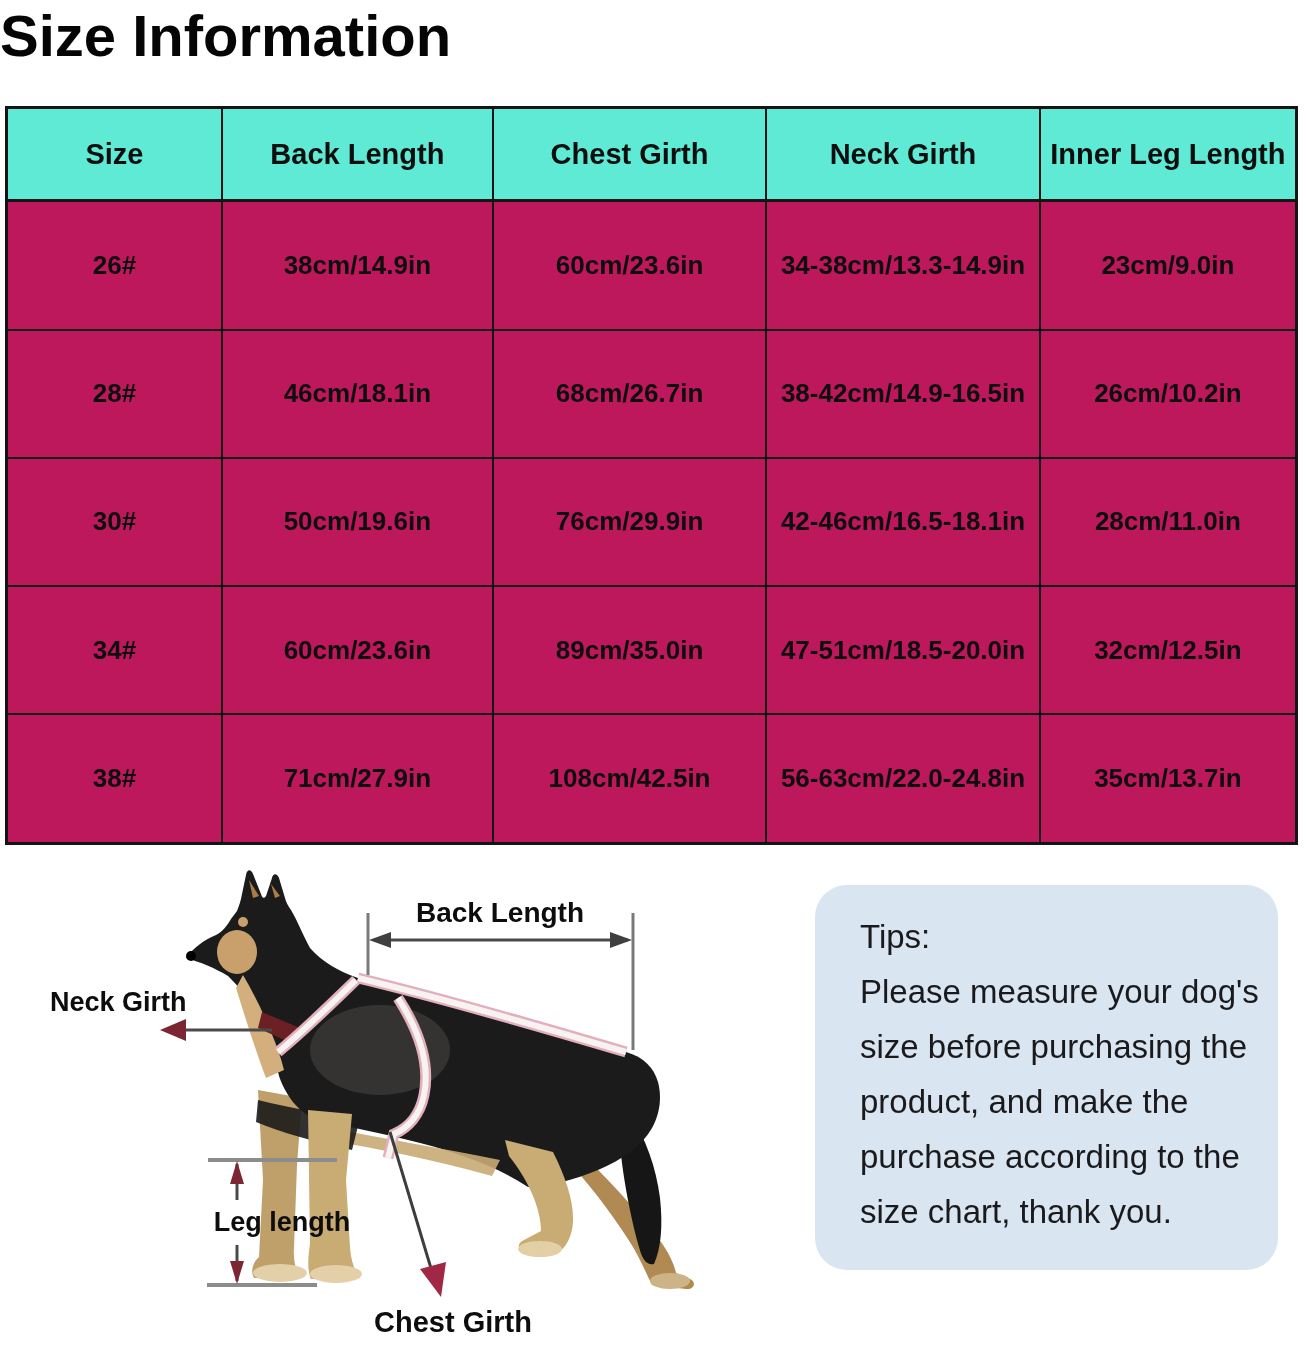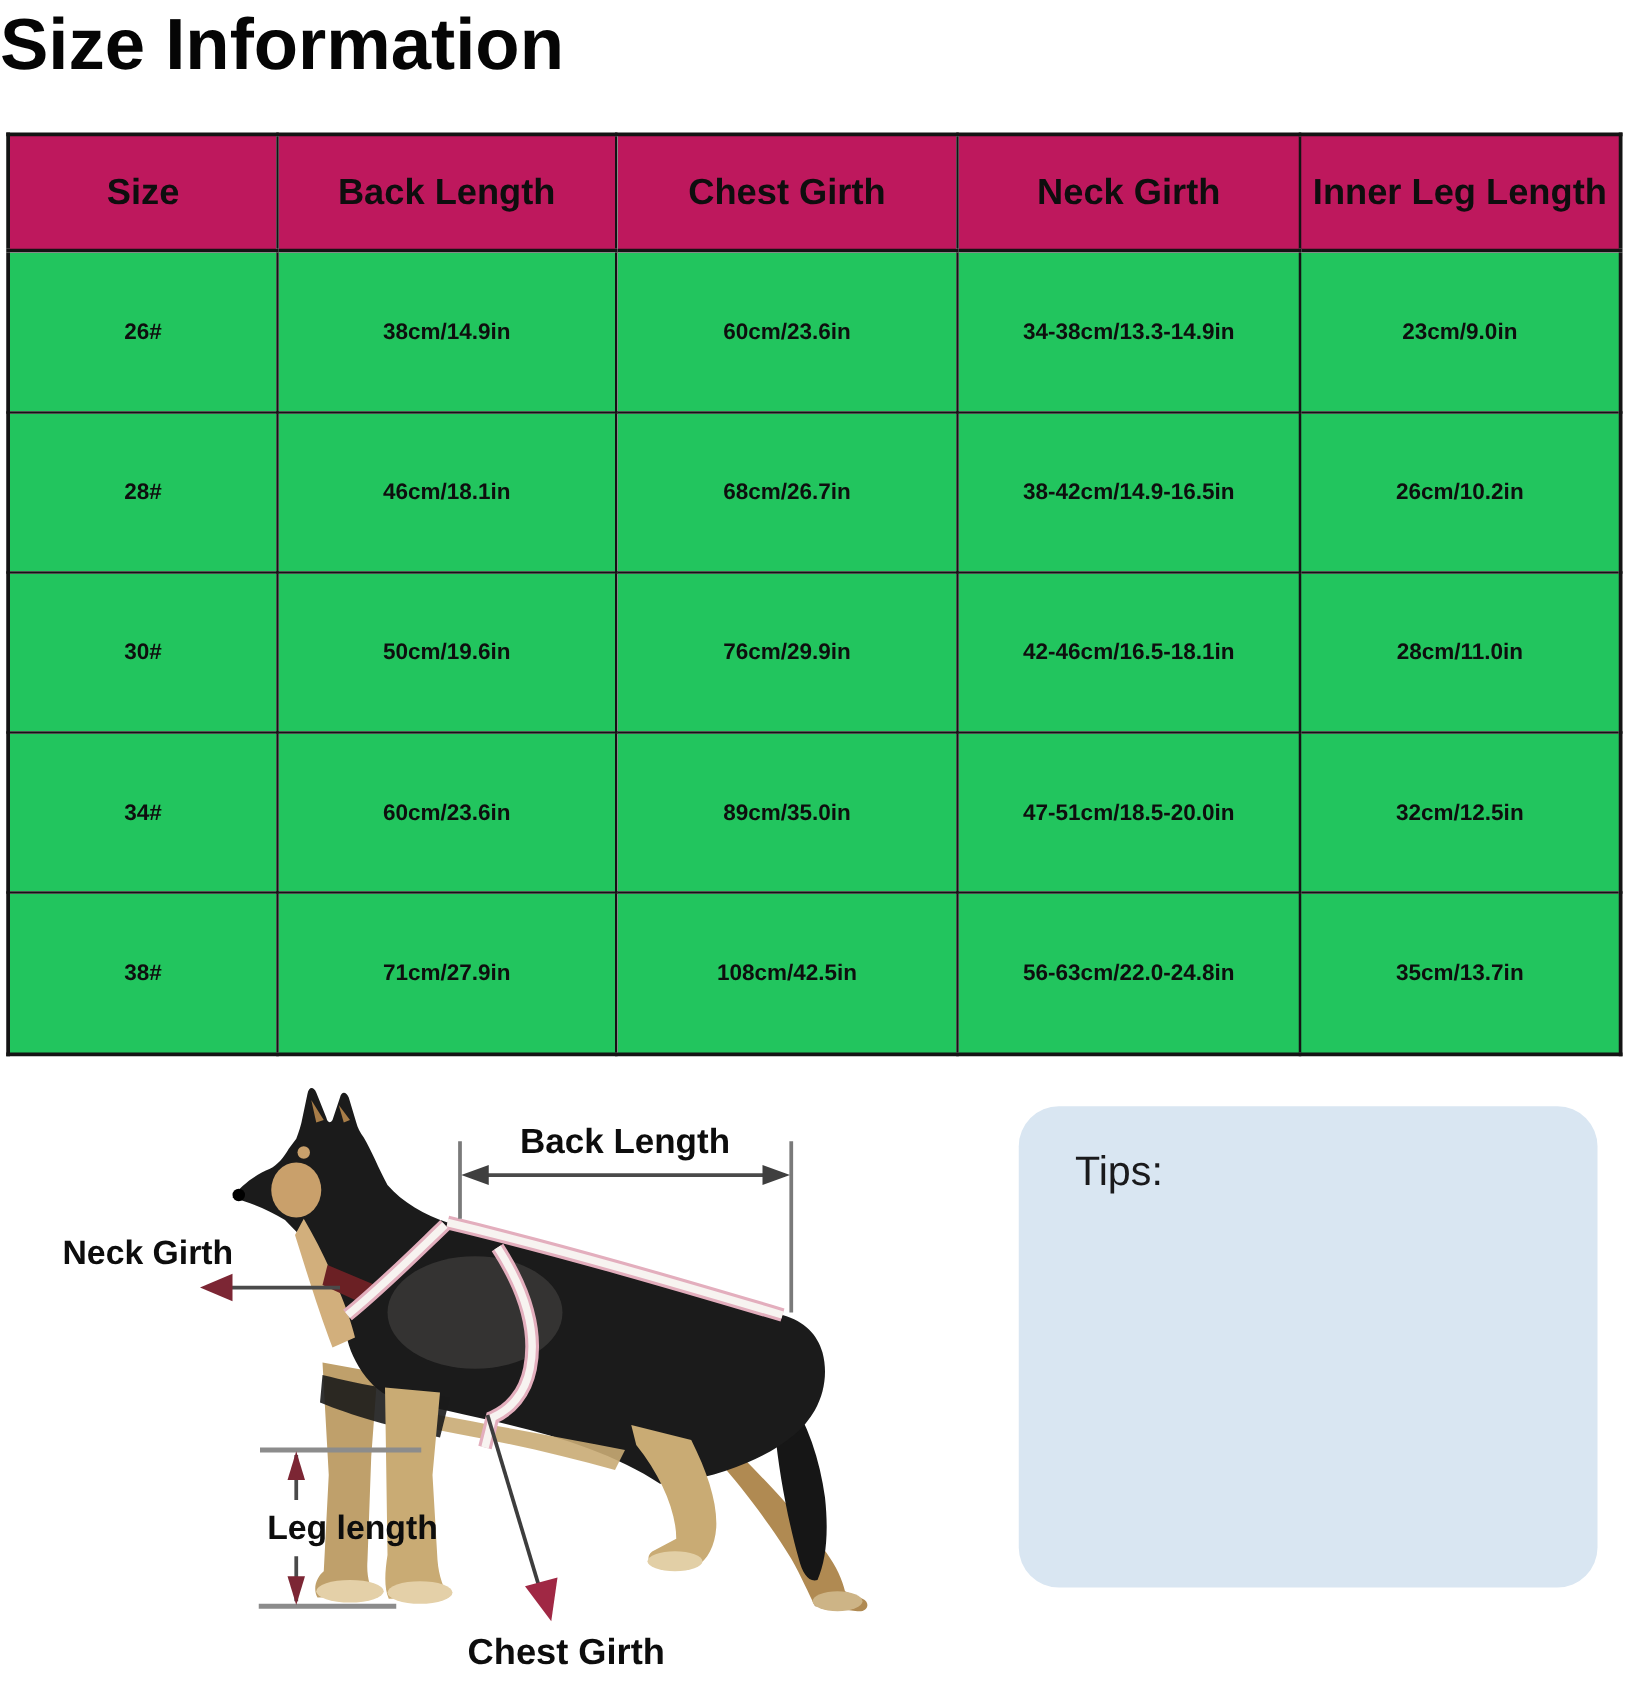--- a/index.html
+++ b/index.html
@@ -18,24 +18,24 @@
     position:absolute; left:5px; top:106px; width:1293px; height:739px;
     border-collapse:collapse; table-layout:fixed;
     border:3px solid #141414;
   }
   table.size-table th, table.size-table td {
     border:2px solid #141414; text-align:center; vertical-align:middle;
     font-weight:700; color:#0e0e0e; padding:0;
     overflow:hidden; white-space:nowrap;
   }
   table.size-table th {
-    background:#be185d; font-size:29px; height:90px;
+    background:#5eead4; font-size:29px; height:90px;
     border-bottom-width:3px;
   }
-  table.size-table td { font-size:18px; height:92px; background:#22c55e; }
+  table.size-table td { font-size:26px; height:92px; background:#be185d; }
 
   .diagram-label {
     position:absolute; font-weight:700; color:#0d0d0d; text-align:center;
     white-space:nowrap;
   }
   #backLengthLabel { left:395px; top:897px; width:210px; font-size:28px; }
   #neckGirthLabel  { left:50px;  top:987px; width:140px; font-size:27px; text-align:left; }
   #legLengthLabel  { left:166px; top:1207px; width:152px; font-size:27px;margin-left:40px; }
   #chestGirthLabel { left:357px; top:1306px; width:192px; font-size:29px; }
 
@@ -188,15 +188,16 @@
     </g>
   </svg>
 
   <div class="diagram-label" id="backLengthLabel">Back Length</div>
   <div class="diagram-label" id="neckGirthLabel">Neck Girth</div>
   <div class="diagram-label" id="legLengthLabel">Leg length</div>
   <div class="diagram-label" id="chestGirthLabel">Chest Girth</div>
 
   <div class="tips-box">
     <div class="tips-heading">Tips:</div>
+    <div class="tips-body">Please measure your dog's size before purchasing the product, and make the purchase according to the size chart, thank you.</div>
   </div>
 
 </div>
 
 </body></html>

